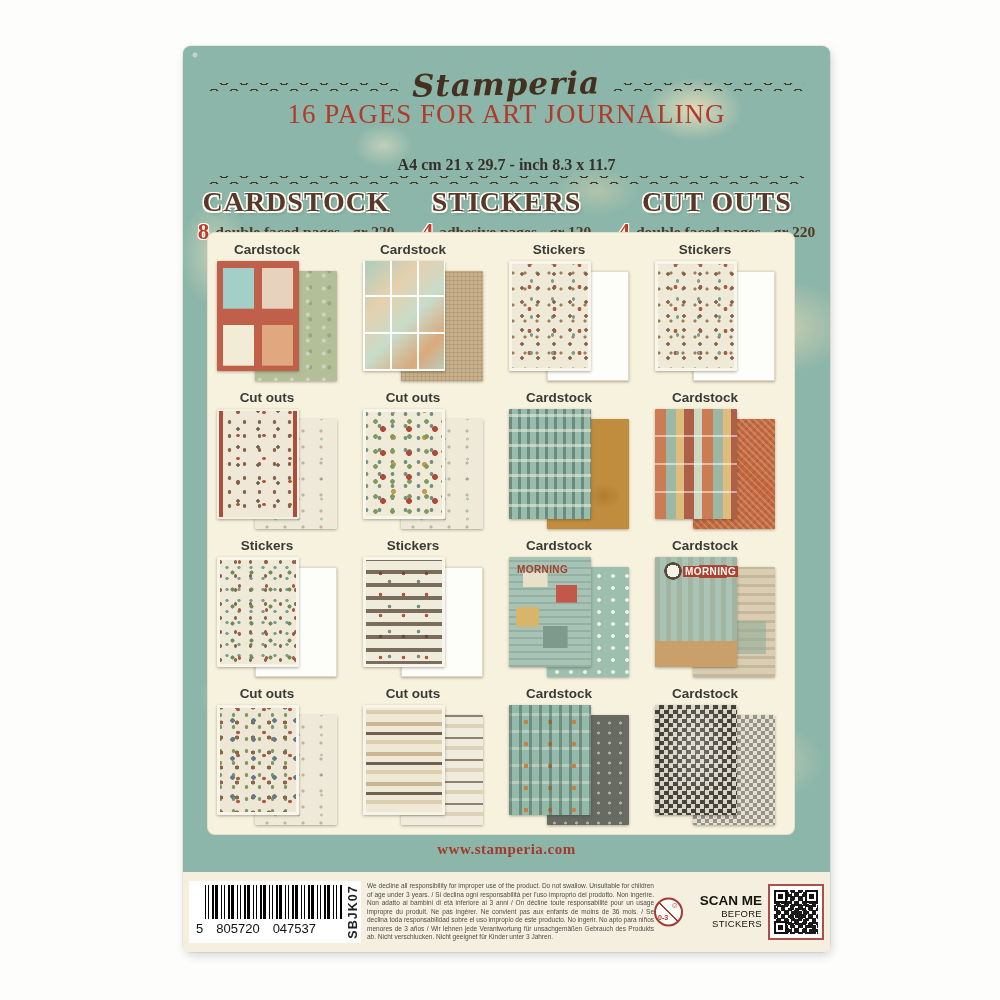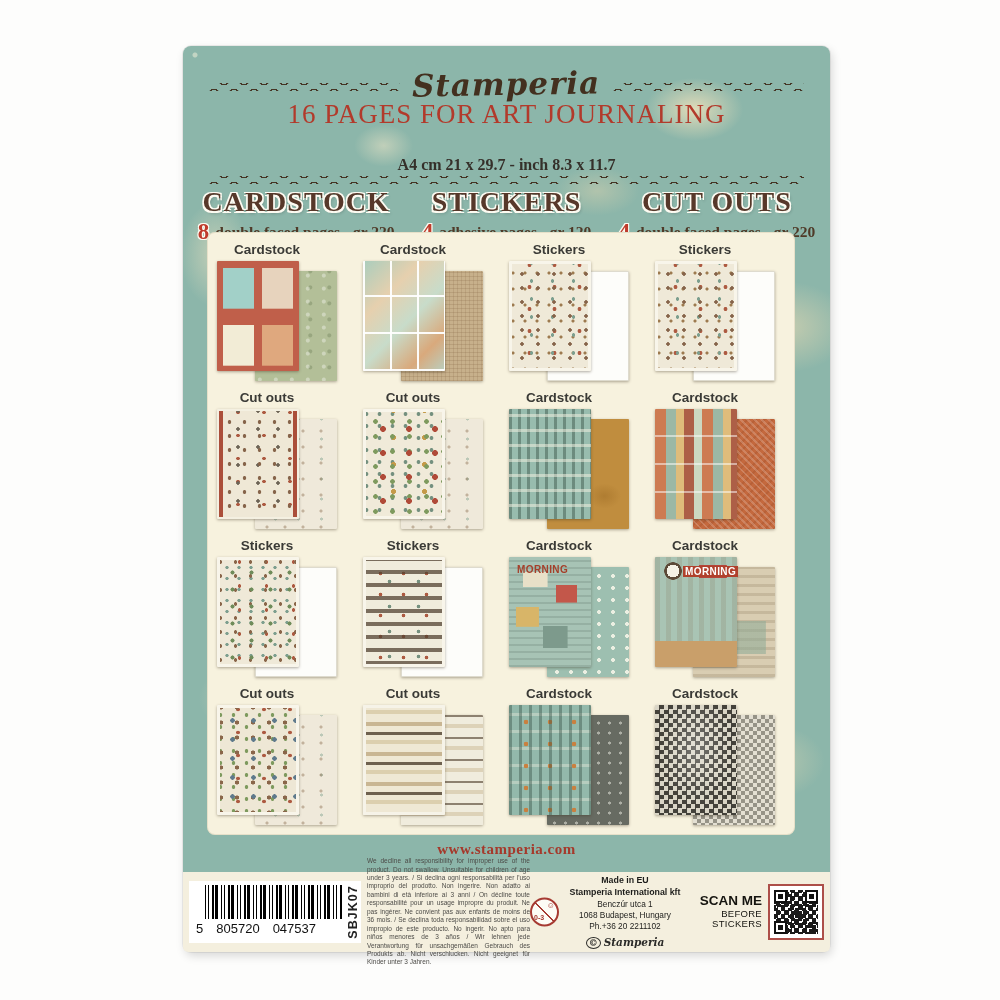--- a/index.html
+++ b/index.html
@@ -389,30 +389,20 @@
         <div class="sku">SBJK07</div>
       </div>
 
       <div class="disclaimer">
         <span>We decline all responsibility for improper use of the product. Do not swallow. Unsuitable for children of age under 3 years. / Si declina ogni responsabilità per l'uso improprio del prodotto. Non ingerire. Non adatto ai bambini di età inferiore ai 3 anni / On décline toute responsabilité pour un usage impropre du produit. Ne pas ingérer. Ne convient pas aux enfants de moins de 36 mois. / Se declina toda responsabilidad sobre el uso impropio de este producto. No ingerir. No apto para niños menores de 3 años / Wir lehnen jede Verantwortung für unsachgemäßen Gebrauch des Produkts ab. Nicht verschlucken. Nicht geeignet für Kinder unter 3 Jahren.</span>
         <div class="age-icon">
           <span class="age-num">0-3</span>
         </div>
       </div>
 
-      <div class="madein">
-        <div class="b">Made in EU</div>
-        <div class="b">Stamperia International kft</div>
-        <div>Benczúr utca 1</div>
-        <div>1068 Budapest, Hungary</div>
-        <div>Ph.+36 20 2211102</div>
-        <div class="copyright">
-          <span class="mark">©</span><span>Stamperia</span>
-        </div>
-      </div>
 
       <div class="scan">
         <div class="l1">SCAN ME</div>
         <div class="l2">BEFORE</div>
         <div class="l3">STICKERS</div>
       </div>
       <div class="qr">
         <div class="qr-pat"></div>
         <div class="finder tl"></div>
         <div class="finder tr"></div>

